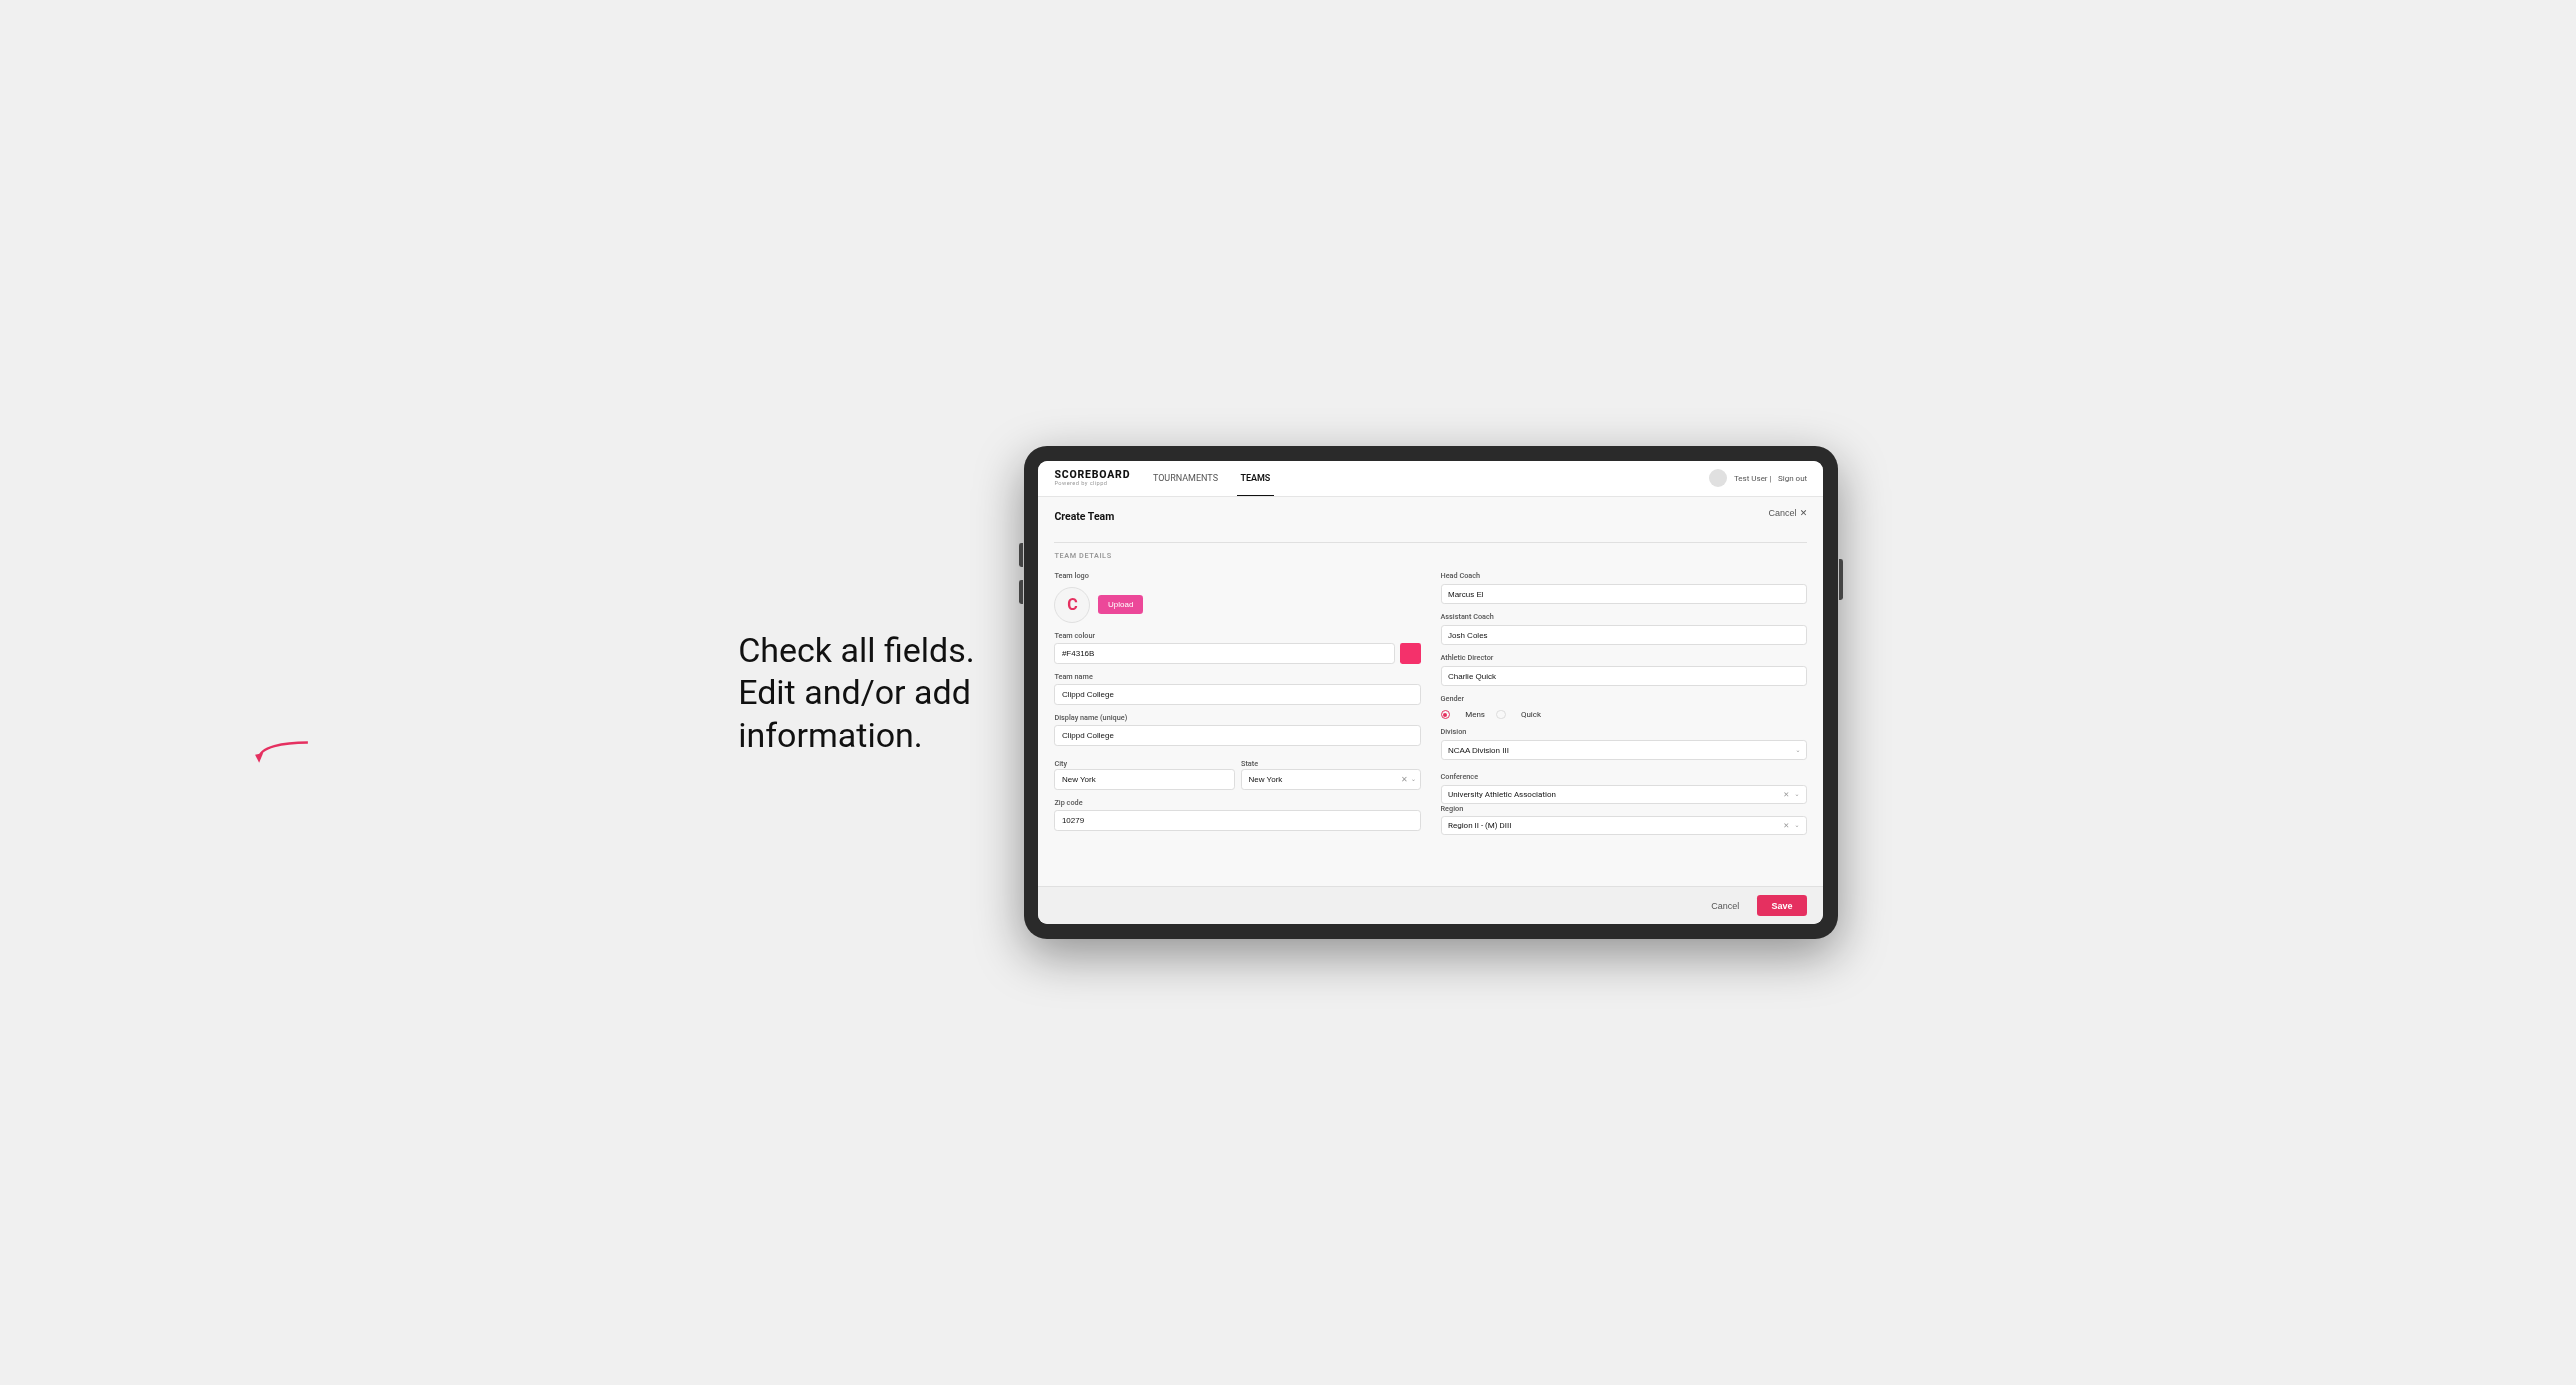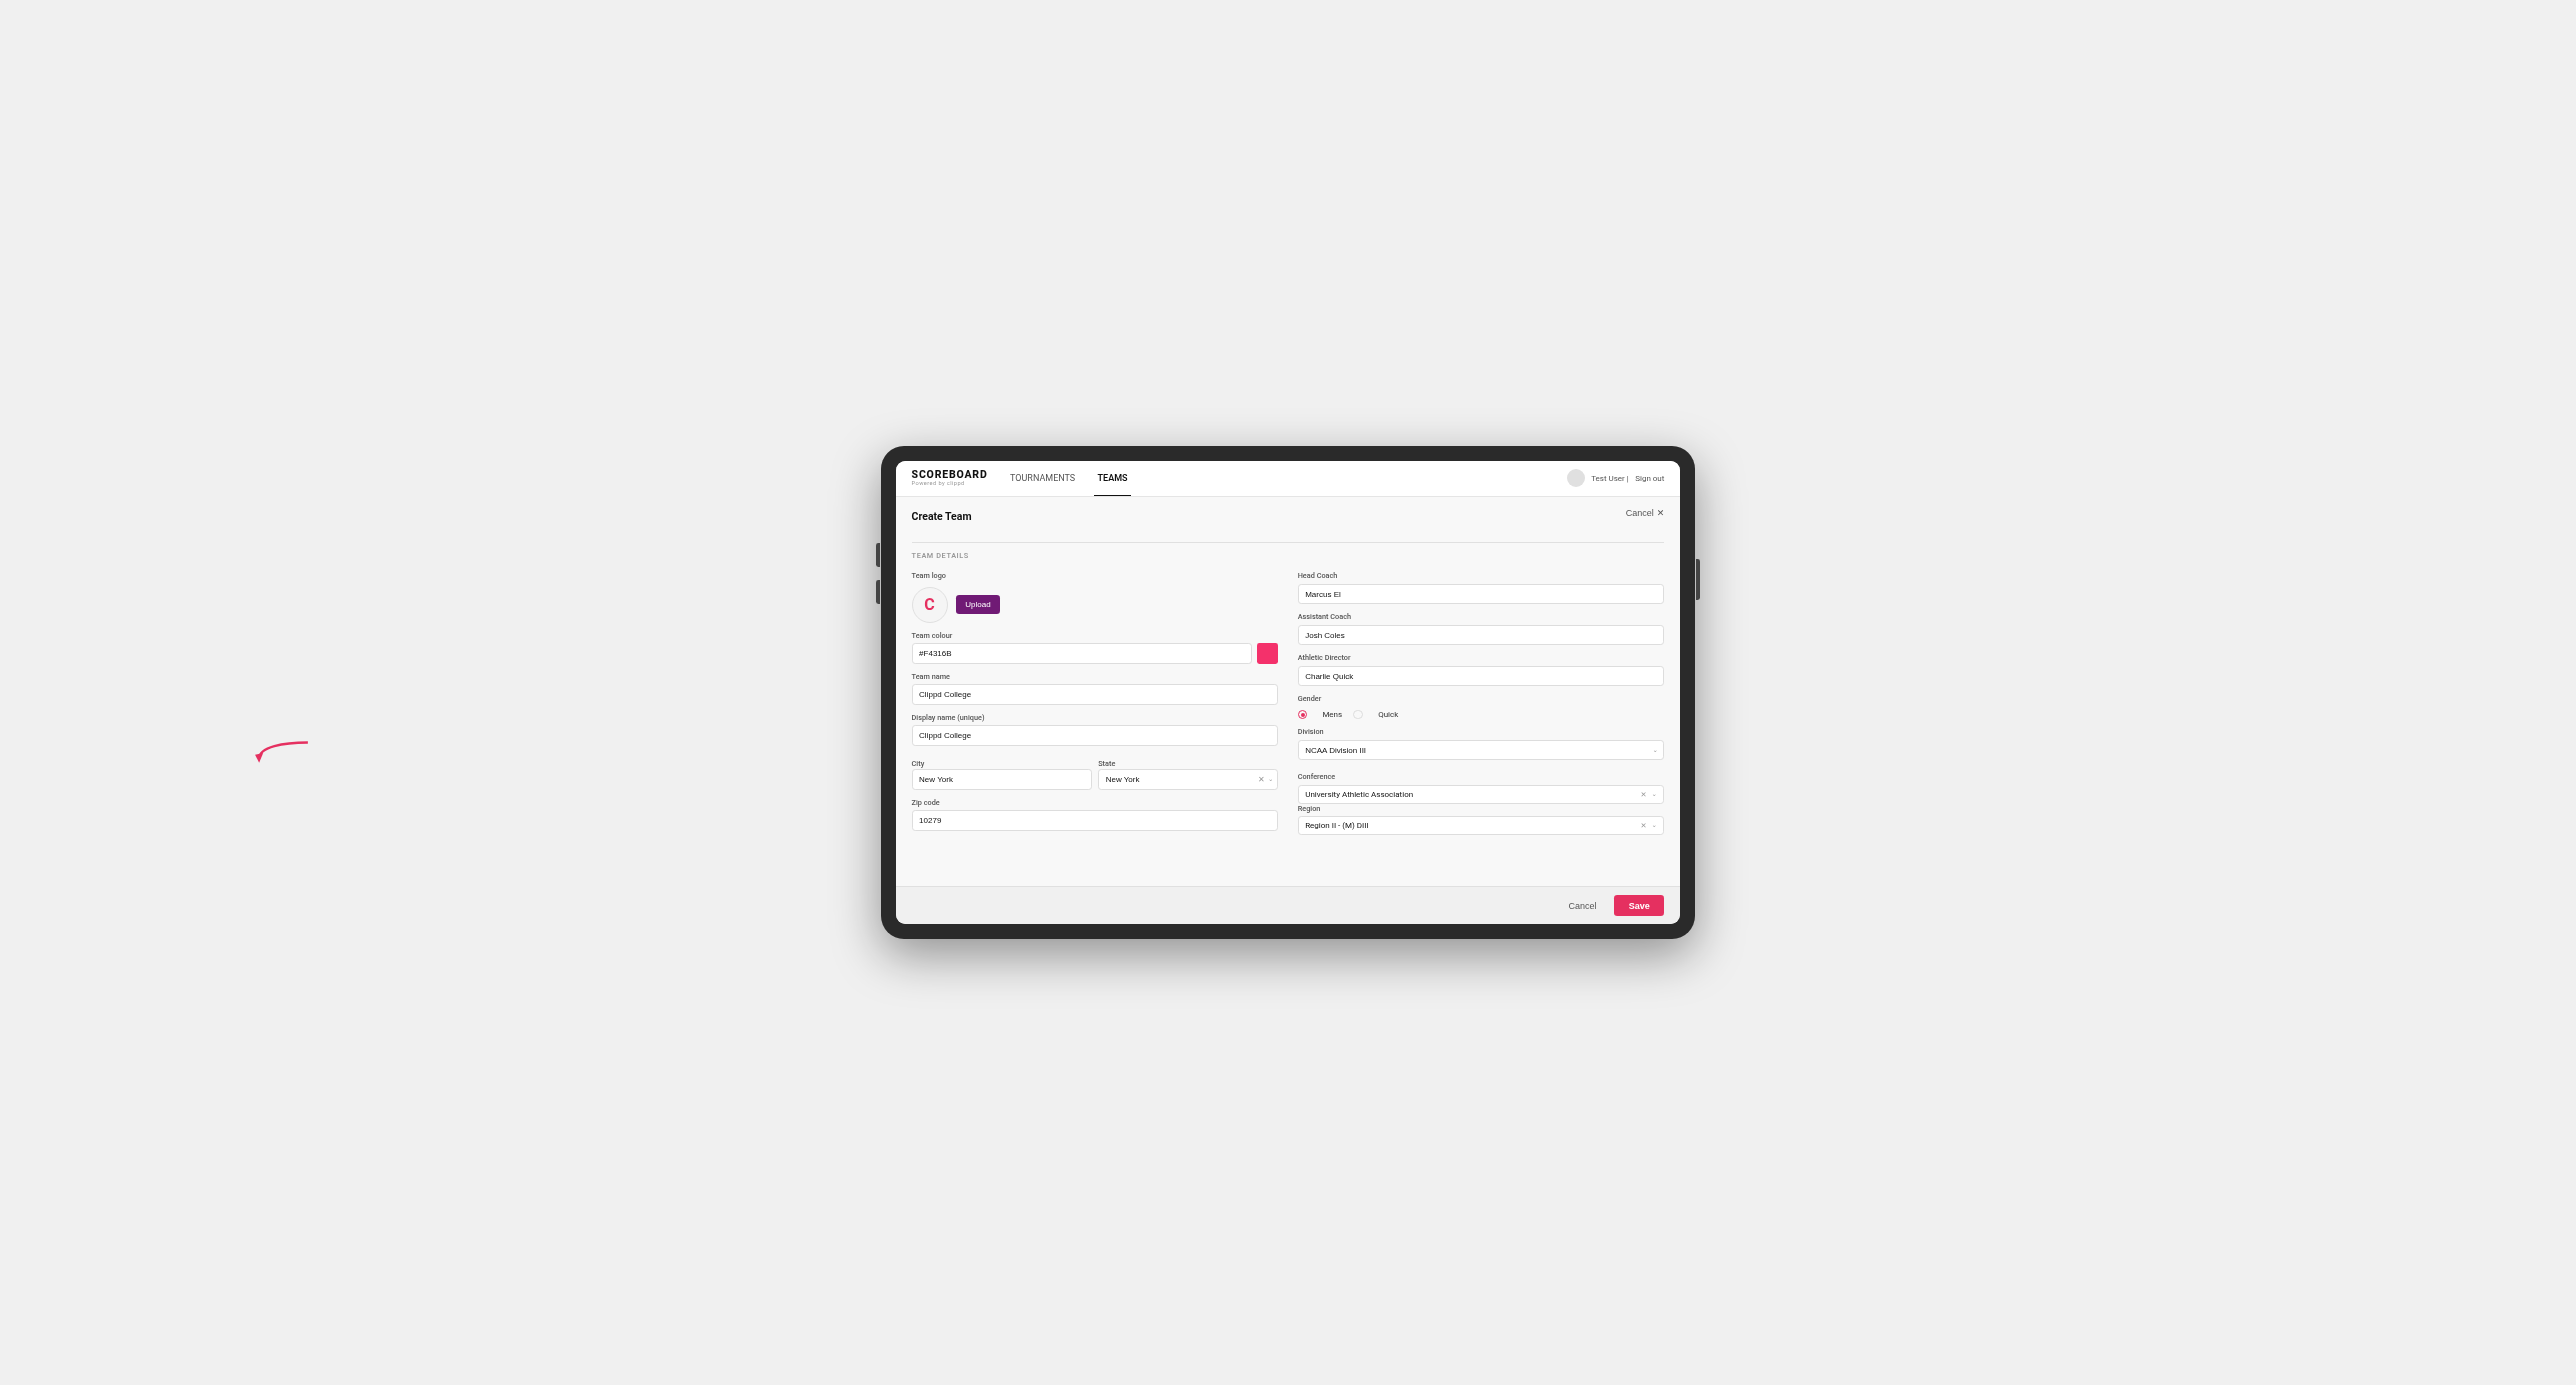--- a/index.html
+++ b/index.html
@@ -224,21 +224,21 @@
       border: 0.8px solid #e0e0e0;
       display: flex;
       align-items: center;
       justify-content: center;
       font-size: 16px;
       font-weight: 700;
       color: #e53060;
     }
 
     .upload-btn {
-      background: #701a75;
+      background: #ec4899;
       color: #fff;
       border: none;
       border-radius: 3.2px;
       padding: 4.9px 9.7px;
       font-size: 8px;
       cursor: pointer;
       font-weight: 500;
     }
 
     .city-state-row {
@@ -399,20 +399,27 @@
 
     .right-col {
       position: relative;
     }
   </style>
 </head>
 <body>
 
 <div class="page-wrapper">
 
+  <div class="left-col">
+    <div style="font-size:34px; font-weight:400; line-height:1.25; color:#111; max-width:243px;">
+      <div>Check all fields.</div>
+      <div>Edit and/or add</div>
+      <div>information.</div>
+    </div>
+  </div>
 
   <div class="tablet-frame">
 
     <div style="position:absolute; left:-4.9px; top:97px; width:4px; height:24px; background:#444; border-radius:2.4px 0 0 2.4px;"></div>
     <div style="position:absolute; left:-4.9px; top:134px; width:4px; height:24px; background:#444; border-radius:2.4px 0 0 2.4px;"></div>
     <div style="position:absolute; right:-4.9px; top:113px; width:4px; height:41px; background:#444; border-radius:0 2.4px 2.4px 0;"></div>
 
     <div class="tablet-screen">
 
       <div class="navbar">

